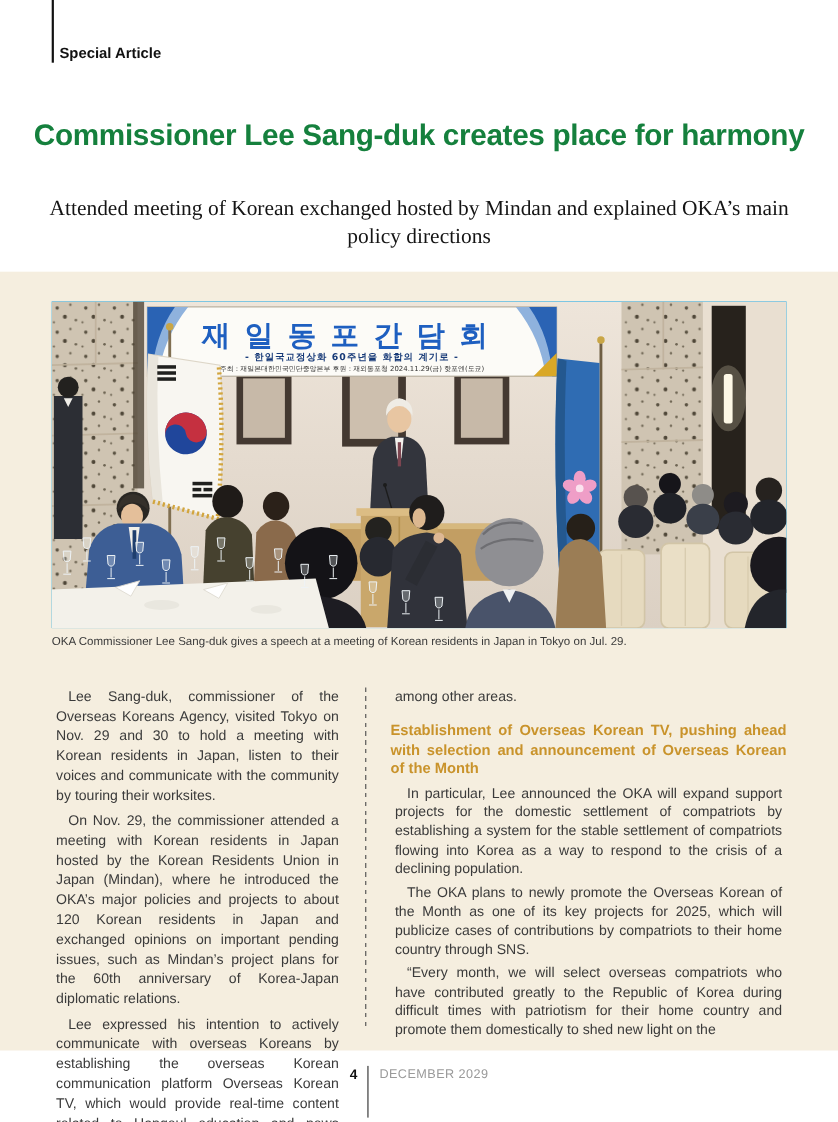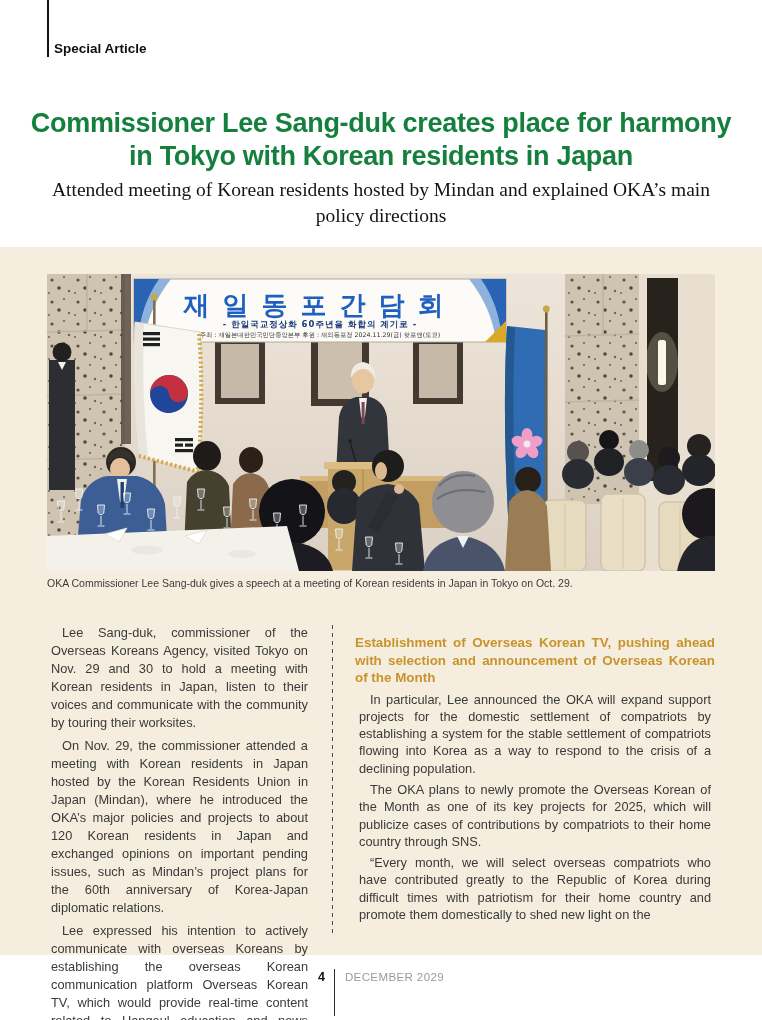--- a/index.html
+++ b/index.html
@@ -44,23 +44,22 @@
 </head>
 <body>
 
 <div class="page">
 
   <div class="kicker-rule"></div>
   <div class="kicker">Special Article</div>
 
   <h1 class="headline">
     <span>Commissioner Lee Sang-duk creates place for harmony</span>
-    <span>in Tokyo with Korean residents in Japan</span>
   </h1>
-  <div class="deck">Attended meeting of Korean residents hosted by Mindan and explained OKA’s main policy directions</div>
+  <div class="deck">Attended meeting of Korean exchanged hosted by Mindan and explained OKA’s main policy directions</div>
 
   <div class="band"></div>
 
   <div class="photo-frame">
     <svg viewBox="0 0 668 297" width="668" height="297" xmlns="http://www.w3.org/2000/svg">
       <defs>
         <linearGradient id="wallG" x1="0" y1="0" x2="0" y2="1">
           <stop offset="0" stop-color="#eee5da"></stop>
             <stop offset="1" stop-color="#dbd0c3"></stop>
         </linearGradient>
@@ -253,31 +252,32 @@
         <use href="#wineglass" x="206" y="238"></use>
           <use href="#wineglass" x="230" y="252"></use>
         <use href="#wineglass" x="256" y="244"></use>
           <use href="#wineglass" x="292" y="268"></use>
         <use href="#wineglass" x="322" y="276"></use>
           <use href="#wineglass" x="352" y="282"></use>
       </g>
     </svg>
   </div>
 
-  <div class="caption">OKA Commissioner Lee Sang-duk gives a speech at a meeting of Korean residents in Japan in Tokyo on Oct. 29.</div>
+  <div class="caption">OKA Commissioner Lee Sang-duk gives a speech at a meeting of Korean residents in Japan in Tokyo on Jul. 29.</div>
 
   <div class="col col-left">
     <p>Lee Sang-duk, commissioner of the Overseas Koreans Agency, visited Tokyo on Nov. 29 and 30 to hold a meeting with Korean residents in Japan, listen to their voices and communicate with the community by touring their worksites.</p>
     <p>On Nov. 29, the commissioner attended a meeting with Korean residents in Japan hosted by the Korean Residents Union in Japan (Mindan), where he introduced the OKA’s major policies and projects to about 120 Korean residents in Japan and exchanged opinions on important pending issues, such as Mindan’s project plans for the 60th anniversary of Korea-Japan diplomatic relations.</p>
     <p>Lee expressed his intention to actively communicate with overseas Koreans by establishing the overseas Korean communication platform Overseas Korean TV, which would provide real-time content related to Hangeul education and news about overseas Koreans,</p>
   </div>
 
   <div class="divider"></div>
 
   <div class="col col-right">
+    <p class="noindent">among other areas.</p>
     <h2 class="subhead">Establishment of Overseas Korean TV, pushing ahead with selection and announcement of Overseas Korean of the Month</h2>
     <p>In particular, Lee announced the OKA will expand support projects for the domestic settlement of compatriots by establishing a system for the stable settlement of compatriots flowing into Korea as a way to respond to the crisis of a declining population.</p>
     <p>The OKA plans to newly promote the Overseas Korean of the Month as one of its key projects for 2025, which will publicize cases of contributions by compatriots to their home country through SNS.</p>
     <p>“Every month, we will select overseas compatriots who have contributed greatly to the Republic of Korea during difficult times with patriotism for their home country and promote them domestically to shed new light on the</p>
   </div>
 
   <div class="footer">
     <span class="num">4</span>
     <span class="rule"></span>
     <span class="issue">DECEMBER 2029</span>

